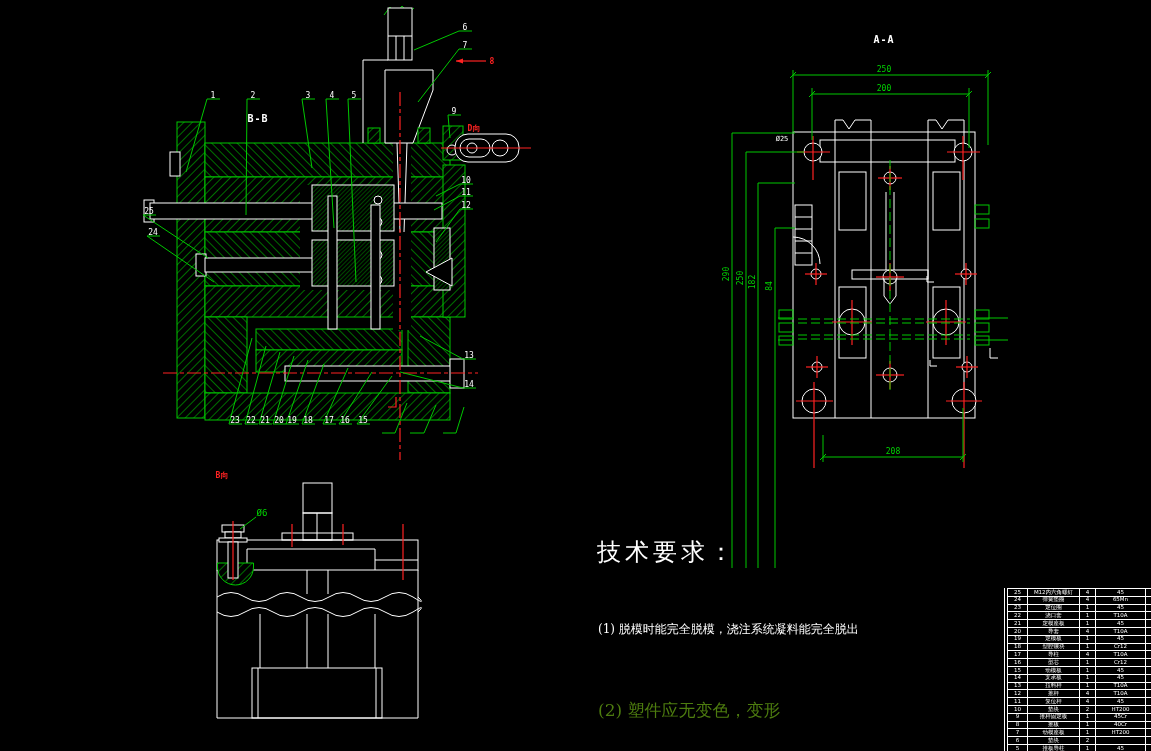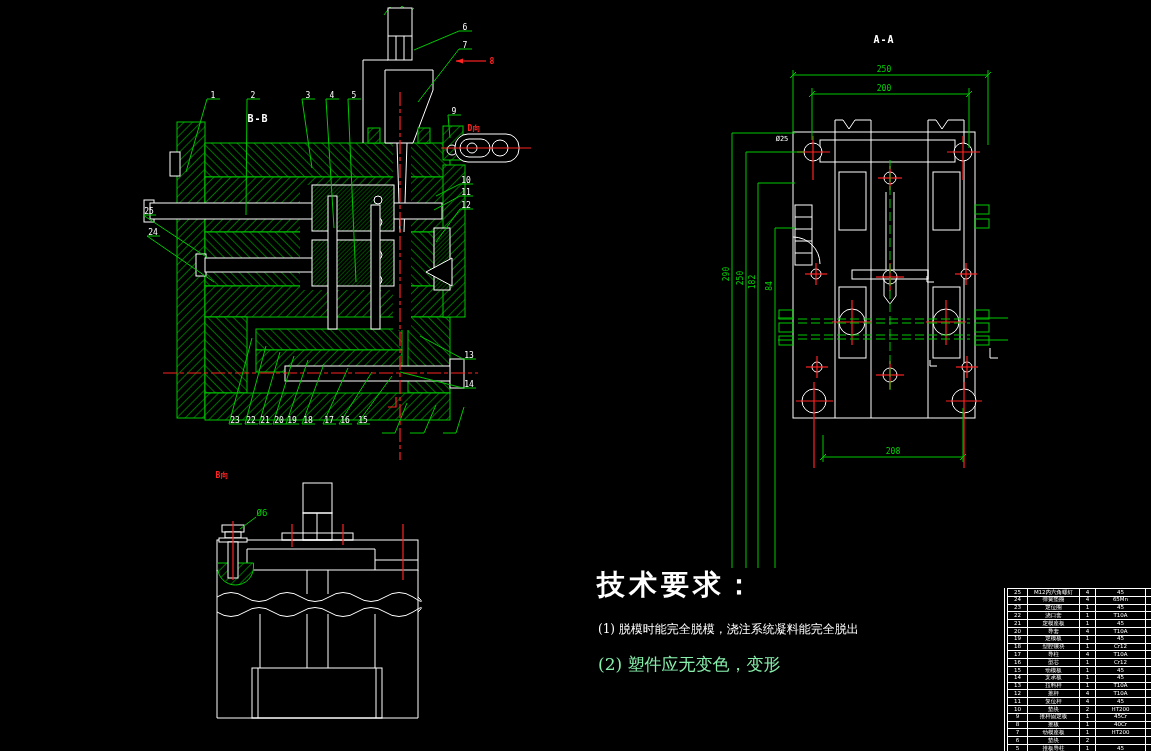--- a/index.html
+++ b/index.html
@@ -18,25 +18,25 @@
   .leader{fill:none;stroke:#00c800;stroke-width:1;}
   .blk{fill:#000;stroke:none;}
   text{font-family:"DejaVu Sans Mono",monospace;}
   .callout-num{fill:#fff;font-size:8px;text-anchor:middle;}
   .dim{fill:#00d400;font-size:8px;text-anchor:middle;}
   .lbl{fill:#fff;font-size:7px;text-anchor:middle;}
   .view-title{fill:#fff;font-size:10px;font-weight:bold;text-anchor:middle;letter-spacing:1px;}
   .red-lbl{fill:#ff2222;font-size:8px;font-weight:bold;text-anchor:middle;}
   .green-lbl{fill:#00d400;font-size:9px;text-anchor:middle;}
   
-  .tech-title{position:absolute;left:597px;top:566px;color:#fff;font-size:28px;font-weight:bold;
+  .tech-title{position:absolute;left:597px;top:536px;color:#fff;font-size:24px;font-weight:normal;
               letter-spacing:4px;font-family:"DejaVu Serif",serif;}
   .tech-item1{position:absolute;left:598px;top:621px;color:#fff;font-size:12px;
               font-family:"DejaVu Serif",serif;}
-  .tech-item2{position:absolute;left:598px;top:653px;color:#86efac;font-size:17px;
+  .tech-item2{position:absolute;left:598px;top:699px;color:#4d7c0f;font-size:17px;
               font-family:"DejaVu Serif",serif;}
   
   .bom{position:absolute;left:1004px;top:588px;width:147px;height:163px;overflow:hidden;
        border-left:1px solid #fff;}
   .bom-inner{margin-left:2px;}
   .bom table{border-collapse:collapse;table-layout:fixed;width:178px;}
   .bom td{border:1px solid #fff;color:#fff;font-size:5.5px;line-height:1;height:6.8px;
           padding:0;text-align:center;overflow:hidden;white-space:nowrap;
           font-family:"DejaVu Sans",sans-serif;}
 </style>

